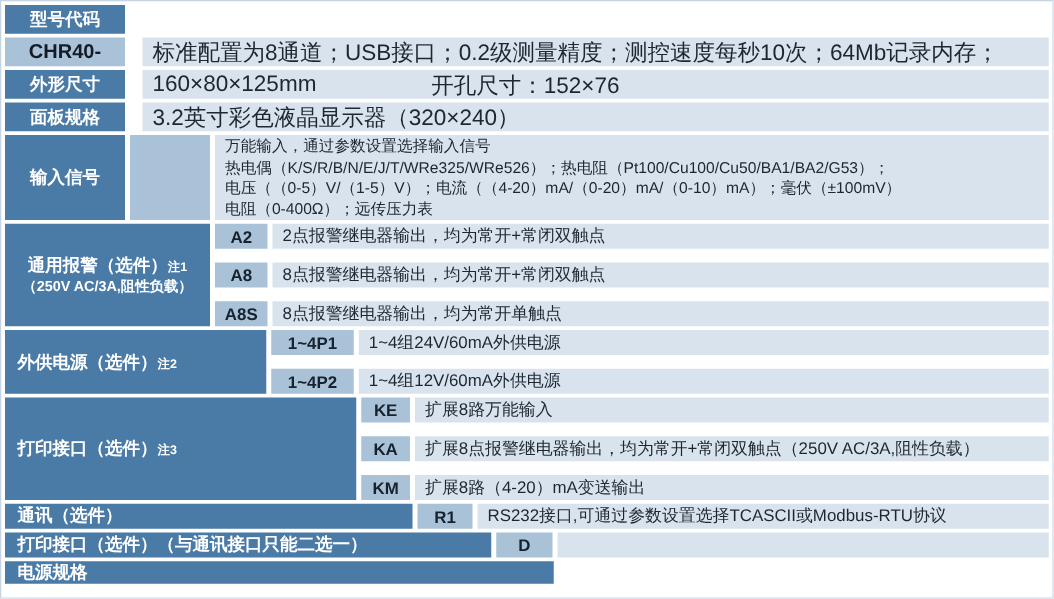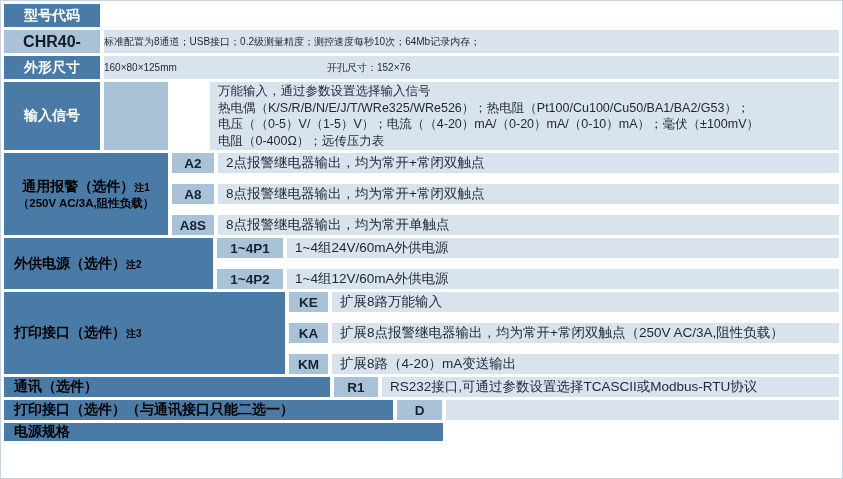--- a/index.html
+++ b/index.html
@@ -22,33 +22,33 @@
 
   .dark  { background: #4a7aa6; color: #ffffff; font-weight: bold; }
   .light { background: #a9c2d8; color: #16222e; }
   .pale  { background: #d9e3ee; color: #1e2630; }
 
   .lab96 { flex: 0 0 96px; justify-content: center; font-size: 14px; }
   .fill  { flex: 1 1 auto; }
 
   .model-code { font-size: 16px; font-weight: bold; justify-content: center; color: #131c26; }
 
-  .content { font-size: 10px; }
+  .content { padding-left: 8px; font-size: 18px; margin-left: 10px; }
 
   .dim1 { display: inline-block; width: 223px; }
 
   
   .input-lines { flex: 1 1 auto; padding-left: 8px; font-size: 12.5px; line-height: 16.5px;
-                 display: flex; flex-direction: column; justify-content: center; margin-left: 38px; }
+                 display: flex; flex-direction: column; justify-content: center; }
   .ph64 { flex: 0 0 64px; }
 
   
   .grp { display: flex; gap: 4px; flex: 0 0 auto; }
   .glab { display: flex; flex-direction: column; justify-content: center;
-          background: #4a7aa6; color: #000000; font-weight: bold; font-size: 14px;
+          background: #4a7aa6; color: #ffffff; font-weight: bold; font-size: 14px;
           padding-left: 10px; }
   .glab.centered { padding-left: 0; align-items: center; text-align: center; }
   .glab .sub { font-size: 11.5px; font-weight: bold; }
   .note { font-size: 10px; }
   .opts { flex: 1 1 auto; display: flex; flex-direction: column; gap: 11px; }
   .opt { display: flex; gap: 4px; height: 20px; }
   .code { display: flex; align-items: center; justify-content: center;
           background: #a9c2d8; color: #16222e; font-weight: bold; font-size: 13.5px; }
   .opt .desc { flex: 1 1 auto; display: flex; align-items: center;
                padding-left: 8px; font-size: 13.5px; }
@@ -82,20 +82,24 @@
   </div>
 
   <div class="r h23">
     <div class="cell dark lab96">外形尺寸</div>
     <div class="cell pale fill content">
       <span class="dim1">160×80×125mm</span>
       <span>开孔尺寸：152×76</span>
     </div>
   </div>
 
+  <div class="r h23">
+    <div class="cell dark lab96">面板规格</div>
+    <div class="cell pale fill content">3.2英寸彩色液晶显示器（320×240）</div>
+  </div>
 
   <div class="r h68">
     <div class="cell dark lab96">输入信号</div>
     <div class="cell light ph64"></div>
     <div class="input-lines pale">
       <span>万能输入，通过参数设置选择输入信号</span>
       <span>热电偶（K/S/R/B/N/E/J/T/WRe325/WRe526）；热电阻（Pt100/Cu100/Cu50/BA1/BA2/G53）；</span>
       <span>电压（（0-5）V/（1-5）V）；电流（（4-20）mA/（0-20）mA/（0-10）mA）；毫伏（±100mV）</span>
       <span>电阻（0-400Ω）；远传压力表</span>
     </div>

